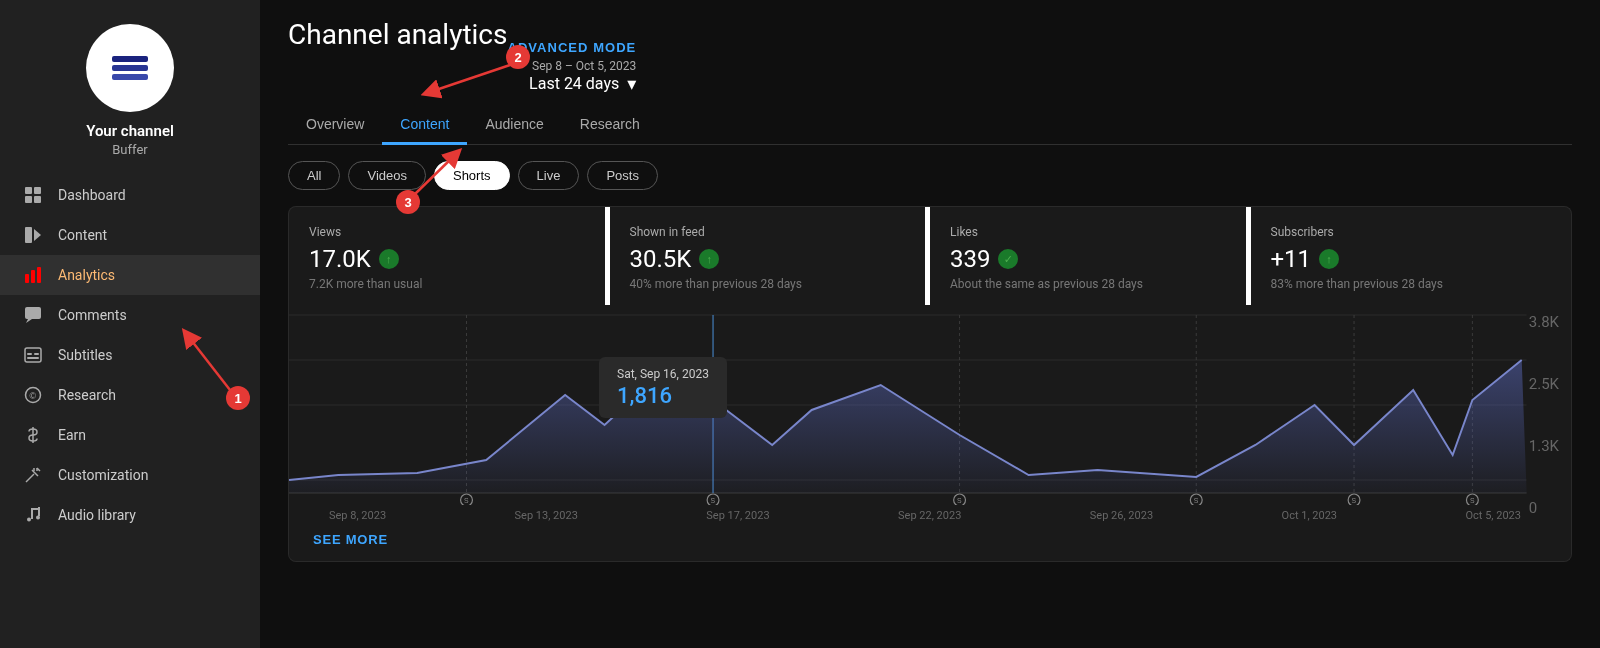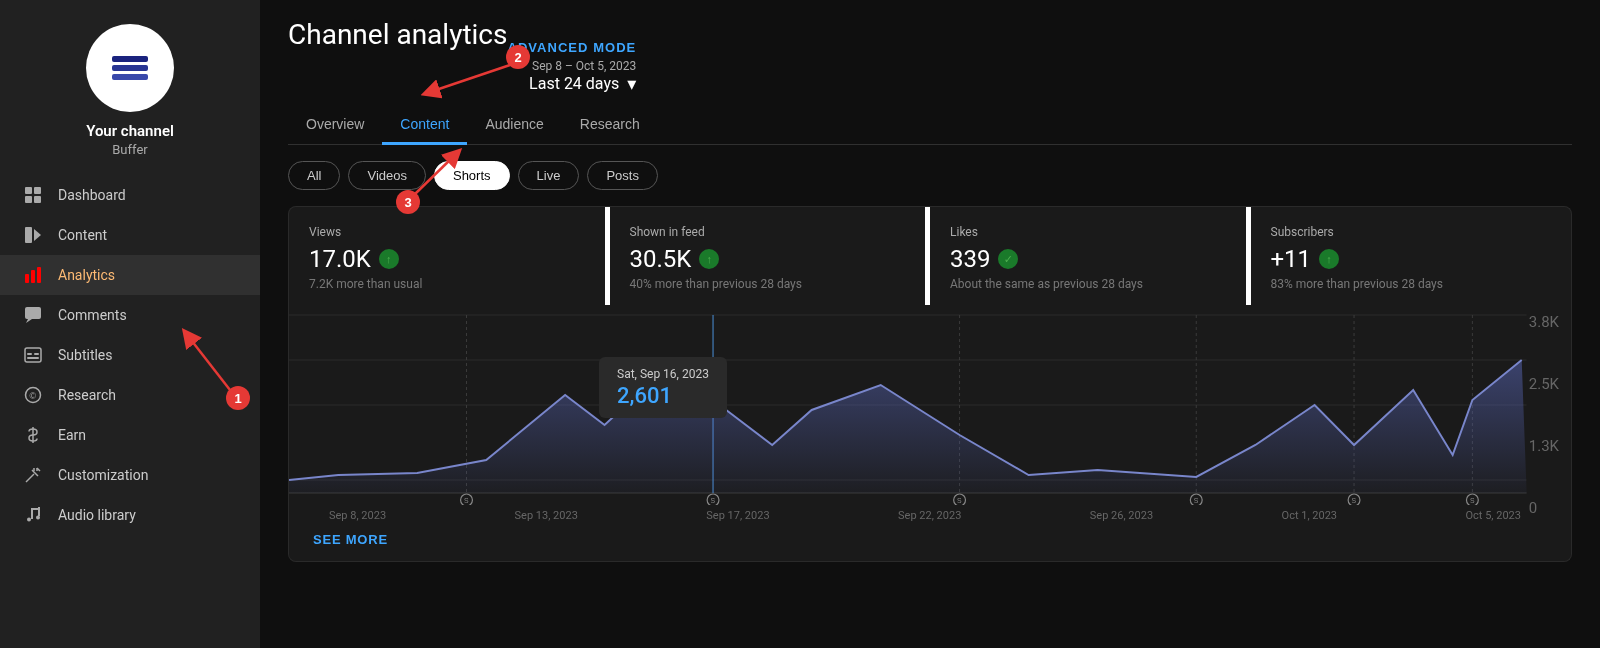--- a/index.html
+++ b/index.html
@@ -493,21 +493,21 @@
       <div class="metric-sub">83% more than previous 28 days</div>
     </div>
   </div>
 
   <div class="chart-container">
     <div class="chart-svg-wrap">
 
       
       <div class="chart-tooltip">
         <div class="tooltip-date">Sat, Sep 16, 2023</div>
-        <div class="tooltip-value">2,601</div>
+        <div class="tooltip-value">1,816</div>
       </div>
 
       
       <div class="chart-y-labels">
         <span>3.8K</span>
         <span>2.5K</span>
         <span>1.3K</span>
         <span>0</span>
       </div>
 

